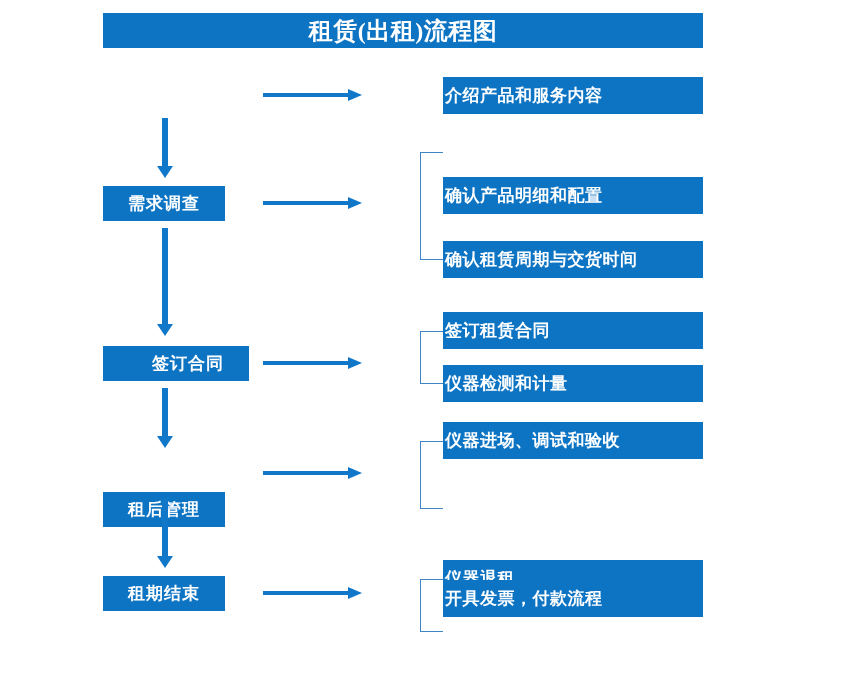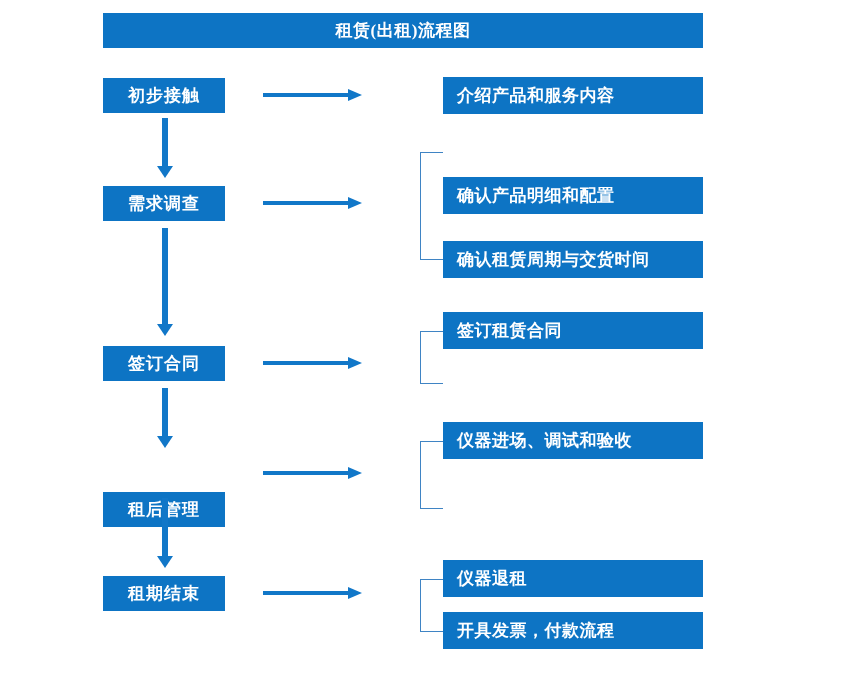--- a/index.html
+++ b/index.html
@@ -23,21 +23,21 @@
     position: absolute;
     left: 103px;
     top: 13px;
     width: 600px;
     height: 35px;
     background: #0d74c4;
     color: #ffffff;
     display: flex;
     align-items: center;
     justify-content: center;
-    font-size: 17px;
+    font-size: 24px;
     font-weight: bold;
     letter-spacing: 0.5px;
   }
 
   
   .stage-box {
     position: absolute;
     left: 103px;
     width: 122px;
     height: 35px;
@@ -56,21 +56,21 @@
     position: absolute;
     left: 443px;
     width: 260px;
     height: 37px;
     background: #0d74c4;
     color: #ffffff;
     display: flex;
     align-items: center;
     font-size: 17px;
     font-weight: bold;
-    padding-left: 14px;
+    padding-left: 2px;
     box-sizing: border-box;
     letter-spacing: 0.5px;
   }
 
   
   .h-arrow {
     position: absolute;
     left: 263px;
     width: 99px;
     height: 16px;
@@ -129,25 +129,24 @@
     box-sizing: border-box;
   }
 </style>
 </head>
 <body>
 
 <div id="canvas">
 
   <div class="title-bar">租赁(出租)流程图</div>
 
-  <div class="stage-box" style="top:78px;">初步接触</div>
 
   <div class="stage-box" style="top:186px;">需求调查</div>
 
-  <div class="stage-box" style="top:346px;">签订合同</div>
+  <div class="stage-box" style="top:346px;padding-left:24px;">签订合同</div>
 
   <div class="stage-box" style="top:456px;margin-top:36px;">租后管理</div>
 
   <div class="stage-box" style="top:576px;">租期结束</div>
 
   <div class="v-arrow" style="top:118px; height:60px;">
     <div class="shaft" style="height:48px;"></div>
     <div class="head"></div>
   </div>
 
@@ -201,21 +200,22 @@
 
   <div class="detail-box" style="top:77px;">介绍产品和服务内容</div>
 
   <div class="detail-box" style="top:133px;margin-top:44px;">确认产品明细和配置</div>
 
 
   <div class="detail-box" style="top:312px;">签订租赁合同</div>
 
   <div class="detail-box" style="top:241px;">确认租赁周期与交货时间</div>
 
+  <div class="detail-box" style="top:365px;">仪器检测和计量</div>
 
   <div class="detail-box" style="top:422px;">仪器进场、调试和验收</div>
 
 
   <div class="detail-box" style="top:560px;">仪器退租</div>
 
-  <div class="detail-box" style="top:612px;">开具发票，付款流程</div>
+  <div class="detail-box" style="top:580px;">开具发票，付款流程</div>
 
 </div>
 
 </body></html>

